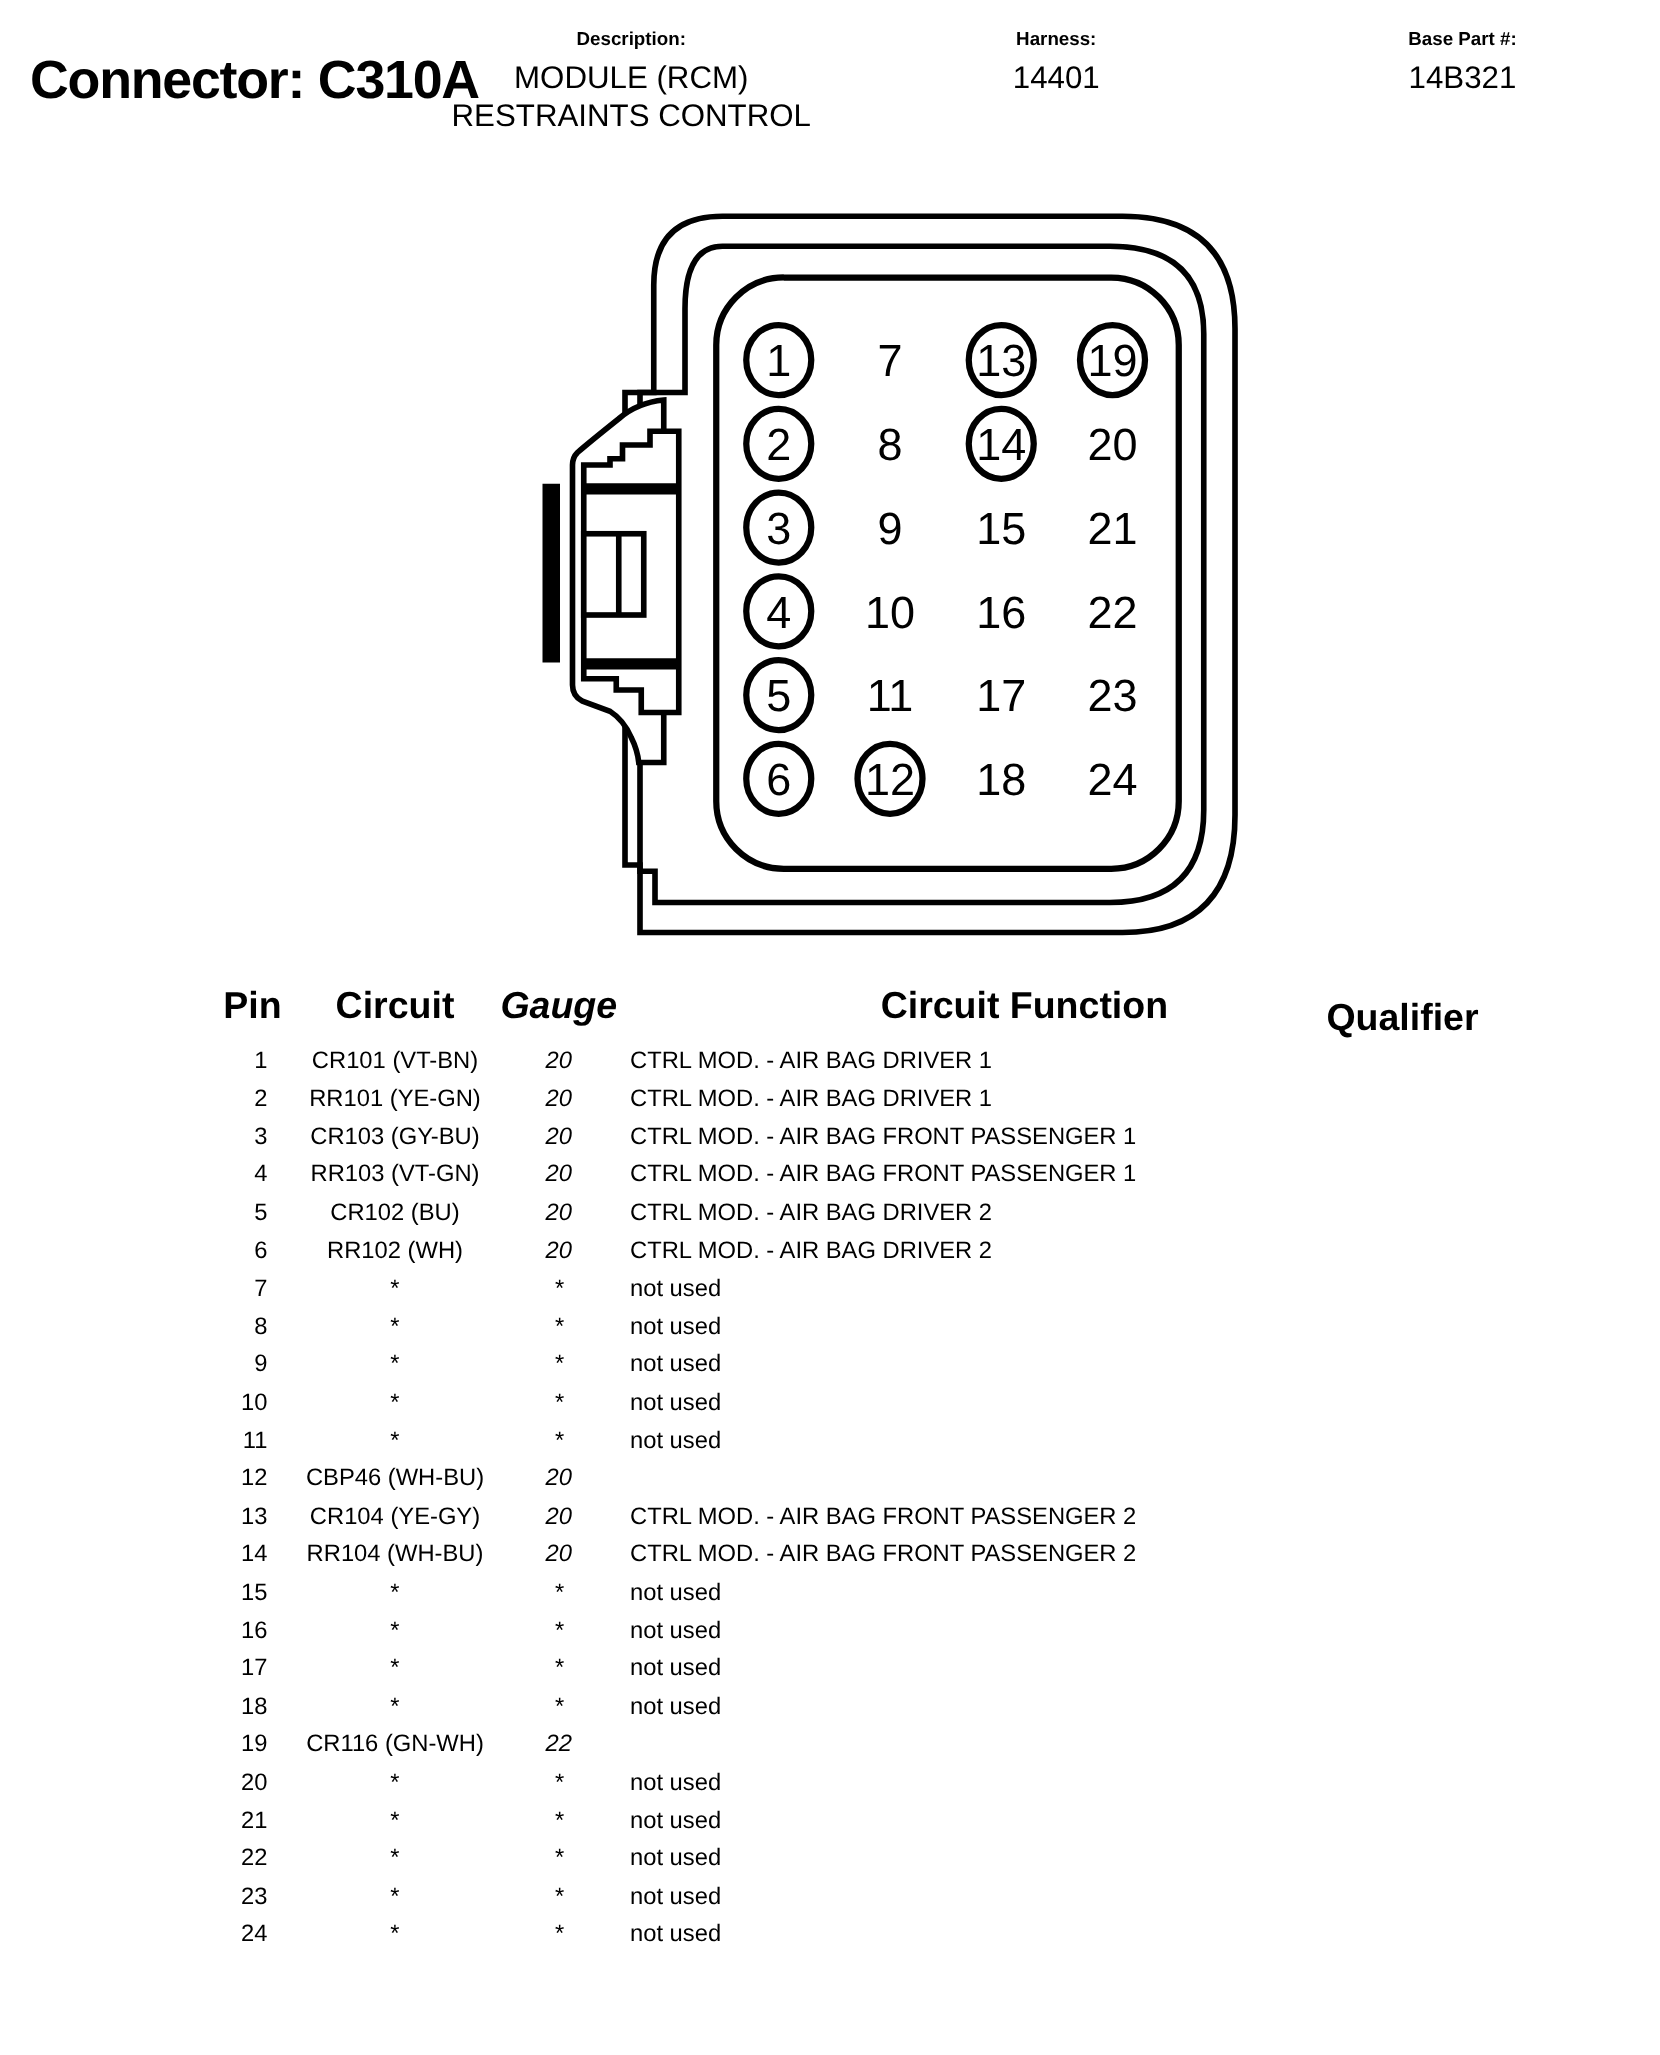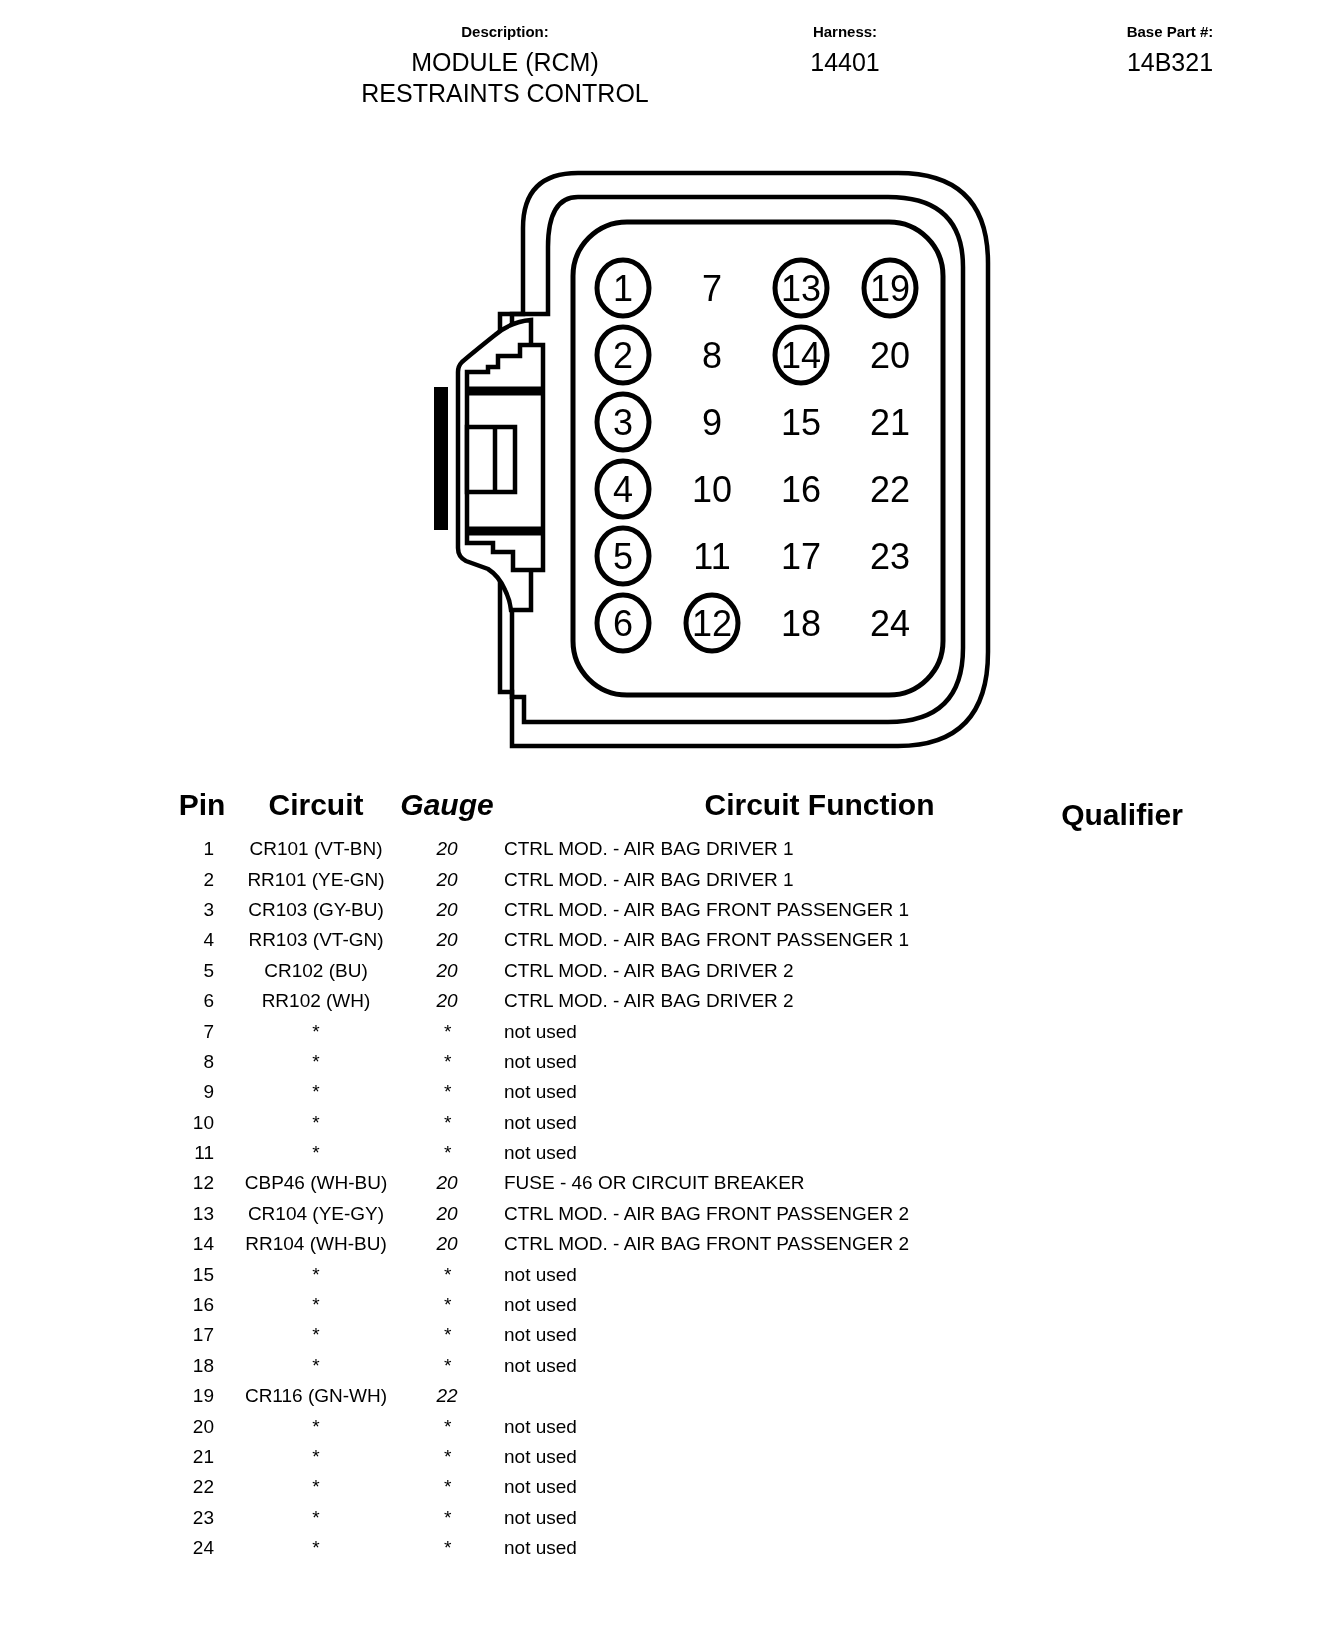--- a/index.html
+++ b/index.html
@@ -48,20 +48,21 @@
   .c-gauge{text-align:center;font-style:italic;}
   .c-func{text-align:left;padding-left:2px;}
   .thead .c-func{text-align:center;padding-left:135px;}
   .c-qual{text-align:center;margin-top:10px;}
 </style>
 </head>
 <body>
 
 <div class="page">
 
+  <div class="title">Connector: C310A</div>
 
   <div class="hdr-block hdr-desc">
     <div class="hdr-label">Description:</div>
     <div class="hdr-value">MODULE (RCM)</div>
     <div class="hdr-value">RESTRAINTS CONTROL</div>
   </div>
 
   <div class="hdr-block hdr-harness">
     <div class="hdr-label">Harness:</div>
     <div class="hdr-value">14401</div>
@@ -218,21 +219,20 @@
           <div class="c-pin">11</div>
           <div class="c-circuit">*</div>
           <div class="c-gauge">*</div>
           <div class="c-func">not used</div>
           <div class="c-qual"></div>
         </div>
         <div class="trow">
           <div class="c-pin">12</div>
           <div class="c-circuit">CBP46 (WH-BU)</div>
           <div class="c-gauge">20</div>
-          <div class="c-func">FUSE - 46 OR CIRCUIT BREAKER</div>
           <div class="c-qual"></div>
         </div>
         <div class="trow">
           <div class="c-pin">13</div>
           <div class="c-circuit">CR104 (YE-GY)</div>
           <div class="c-gauge">20</div>
           <div class="c-func">CTRL MOD. - AIR BAG FRONT PASSENGER 2</div>
           <div class="c-qual"></div>
         </div>
         <div class="trow">

